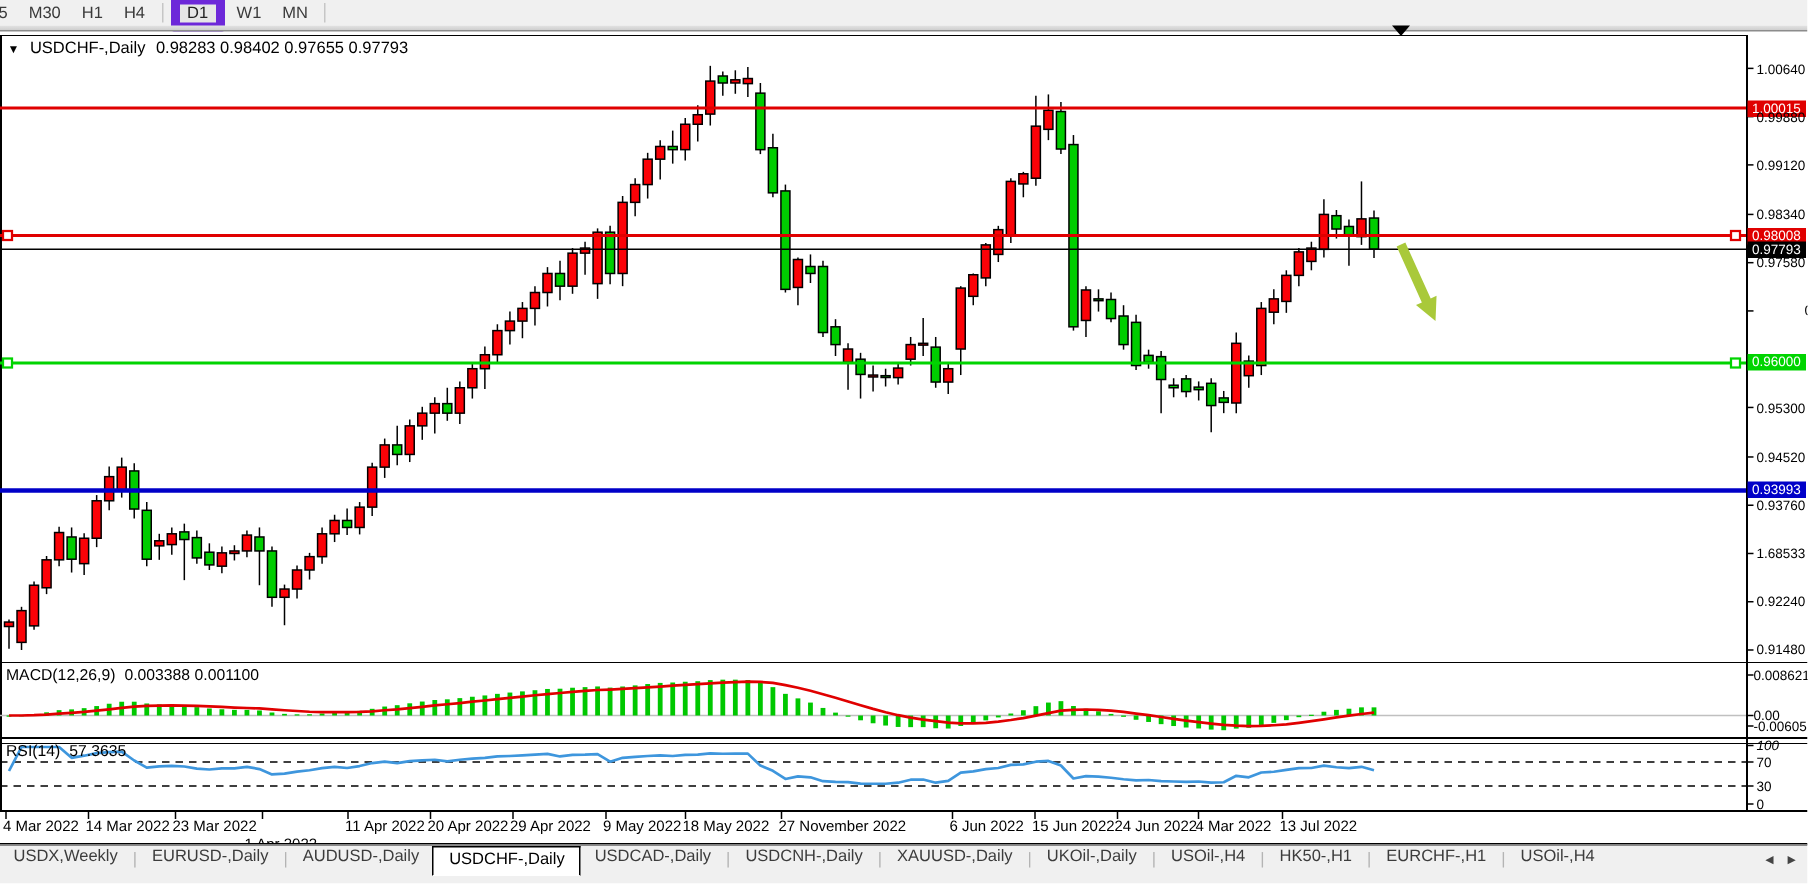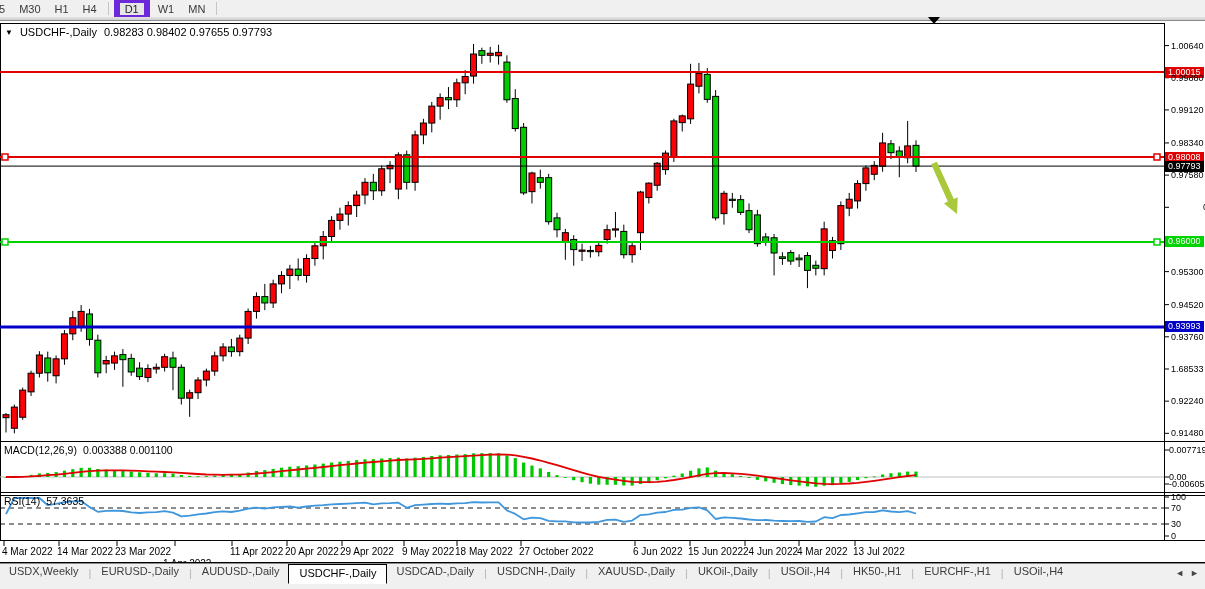--- a/index.html
+++ b/index.html
@@ -467,37 +467,37 @@
     <div class="axis-label" style="left: 1171px; top: 104.929px;">0.99120</div>
     <div class="axis-label" style="left: 1171px; top: 137.946px;">0.98340</div>
     <div class="axis-label" style="left: 1171px; top: 170.117px;">0.97580</div>
     <div class="axis-label" style="left: 1171px; top: 202.288px; margin-left: 32px;">0.96820</div>
     <div class="axis-label" style="left: 1171px; top: 266.63px;">0.95300</div>
     <div class="axis-label" style="left: 1171px; top: 299.647px; text-align: center;">0.94520</div>
     <div class="axis-label" style="left: 1171px; top: 331.818px;">0.93760</div>
     <div class="axis-label" style="left: 1171px; top: 363.989px;">1.68533</div>
     <div class="axis-label" style="left: 1171px; top: 396.159px;">0.92240</div>
     <div class="axis-label" style="left: 1171px; top: 428.33px;">0.91480</div>
-    <div class="axis-label" style="left: 1169px; top: 445px;">0.007719</div>
+    <div class="axis-label" style="left: 1169px; top: 445px;">0.008621</div>
     <div class="axis-label" style="left: 1169px; top: 472px;">0.00</div>
     <div class="axis-label" style="left: 1169px; top: 479px;">-0.00605</div>
-    <div class="axis-label" style="left: 1171px; top: 492px;">100</div>
+    <div class="axis-label" style="left: 1171px; top: 492px; font-style: italic;">100</div>
     <div class="axis-label" style="left: 1171px; top: 503px;">70</div>
     <div class="axis-label" style="left: 1171px; top: 519px;">30</div>
     <div class="axis-label" style="left: 1171px; top: 531px;">0</div>
     <div class="date-label" style="left: 2px;">4 Mar 2022</div>
     <div class="date-label" style="left: 57px;">14 Mar 2022</div>
     <div class="date-label" style="left: 115px;">23 Mar 2022</div>
     <div class="date-label" style="left: 163px; margin-top: 12px;">1 Apr 2022</div>
     <div class="date-label" style="left: 230px;">11 Apr 2022</div>
     <div class="date-label" style="left: 285px;">20 Apr 2022</div>
     <div class="date-label" style="left: 340px;">29 Apr 2022</div>
     <div class="date-label" style="left: 402px;">9 May 2022</div>
     <div class="date-label" style="left: 455px;">18 May 2022</div>
-    <div class="date-label" style="left: 519px;">27 October 2022</div>
+    <div class="date-label" style="left: 519px;">27 November 2022</div>
     <div class="date-label" style="left: 633px;">6 Jun 2022</div>
     <div class="date-label" style="left: 688px;">15 Jun 2022</div>
     <div class="date-label" style="left: 743px;">24 Jun 2022</div>
     <div class="date-label" style="left: 797px;">4 Mar 2022</div>
     <div class="date-label" style="left: 853px;">13 Jul 2022</div>
   </div>
 
 <div class="tabbar" id="tabbar">
     <div class="tab">USDX,Weekly</div>
     <div class="tab-sep">|</div>

